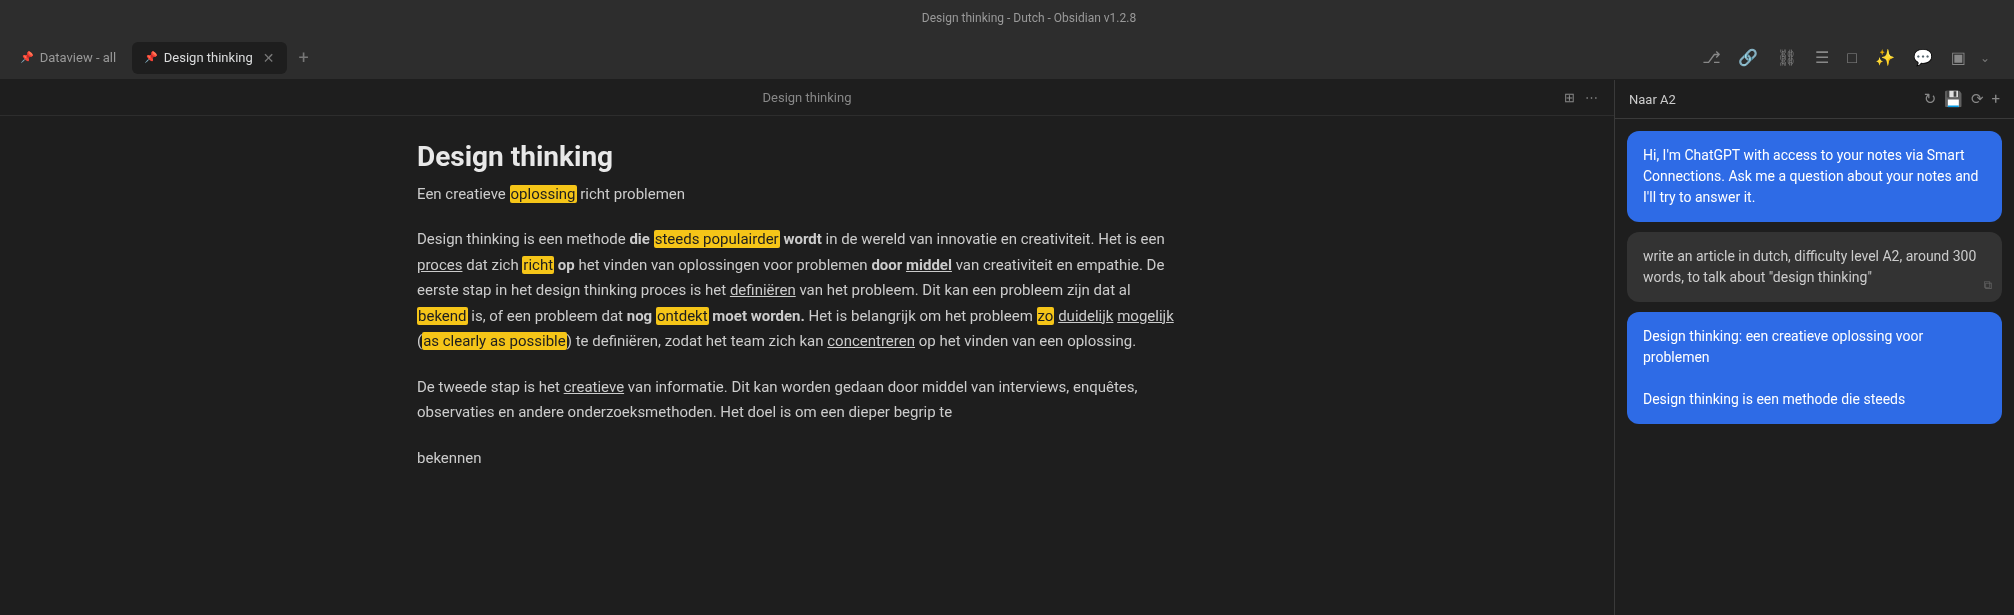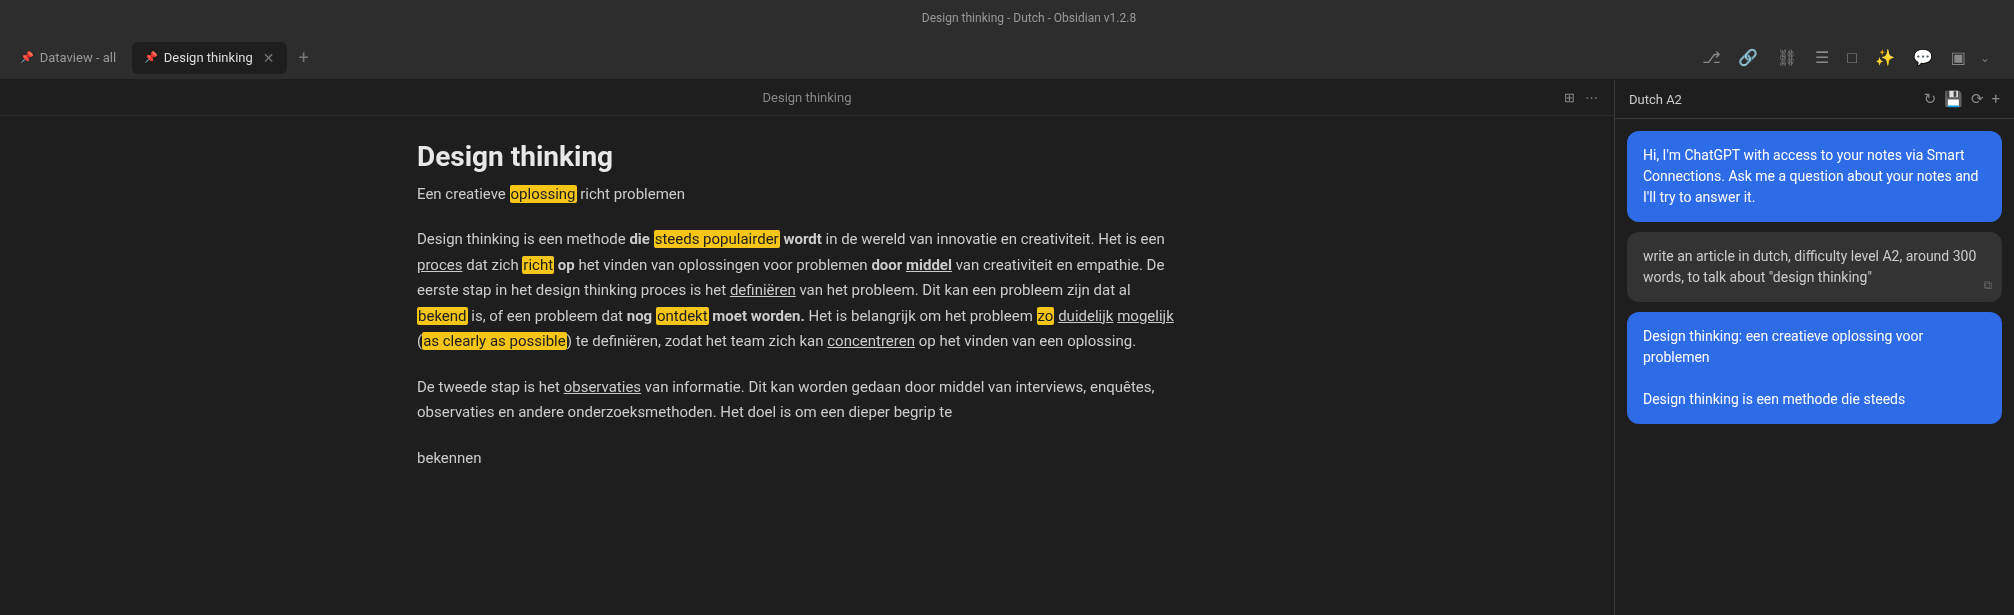--- a/index.html
+++ b/index.html
@@ -303,30 +303,30 @@
 
       <div class="doc-subtitle">
         <span>Een creatieve </span><span class="highlight-yellow">oplossing</span><span> richt problemen</span>
       </div>
 
       <div class="doc-body">
         <p>
           Design thinking is een methode <span class="bold">die </span><span class="highlight-yellow">steeds populairder</span> <span class="bold">wordt</span> in de wereld van innovatie en creativiteit. Het is een <span class="link-underline">proces</span> dat zich <span class="highlight-yellow">richt</span> <span class="bold">op</span> het vinden van oplossingen voor problemen <span class="bold">door</span> <span class="bold-underline">middel</span> van creativiteit en empathie. De eerste stap in het design thinking proces is het <span class="link-underline">definiëren</span> van het probleem. Dit kan een probleem zijn dat al <span class="highlight-yellow">bekend</span> is, of een probleem dat <span class="bold">nog</span> <span class="highlight-yellow">ontdekt</span> <span class="bold">moet worden.</span> Het is belangrijk om het probleem <span class="highlight-yellow">zo</span> <span class="strikethrough-link">duidelijk</span> <span class="strikethrough-link">mogelijk</span><br>(<span class="highlight-yellow">as clearly as possible</span>) te definiëren, zodat het team zich kan <span class="link-underline">concentreren</span> op het vinden van een oplossing.
         </p>
         <p>
-          De tweede stap is het <span class="link-underline">observaties</span> van informatie. Dit kan worden gedaan door middel van interviews, enquêtes, observaties en andere onderzoeksmethoden. Het doel is om een dieper begrip te
+          De tweede stap is het <span class="link-underline">creatieve</span> van informatie. Dit kan worden gedaan door middel van interviews, enquêtes, observaties en andere onderzoeksmethoden. Het doel is om een dieper begrip te
         </p>
         <p>bekennen</p>
       </div>
     </div>
   </div>
 
   <div class="chat-panel">
     <div class="chat-header">
-      <span class="chat-header-title">Dutch A2</span>
+      <span class="chat-header-title">Naar A2</span>
       <span class="chat-header-icon">↻</span>
       <span class="chat-header-icon">💾</span>
       <span class="chat-header-icon">⟳</span>
       <span class="chat-header-icon">+</span>
     </div>
     <div class="chat-messages">
       <div class="chat-bubble ai">
         <span>Hi, I'm ChatGPT with access to your notes via Smart Connections. Ask me a question about your notes and I'll try to answer it.</span>
       </div>
       <div class="chat-bubble user">

